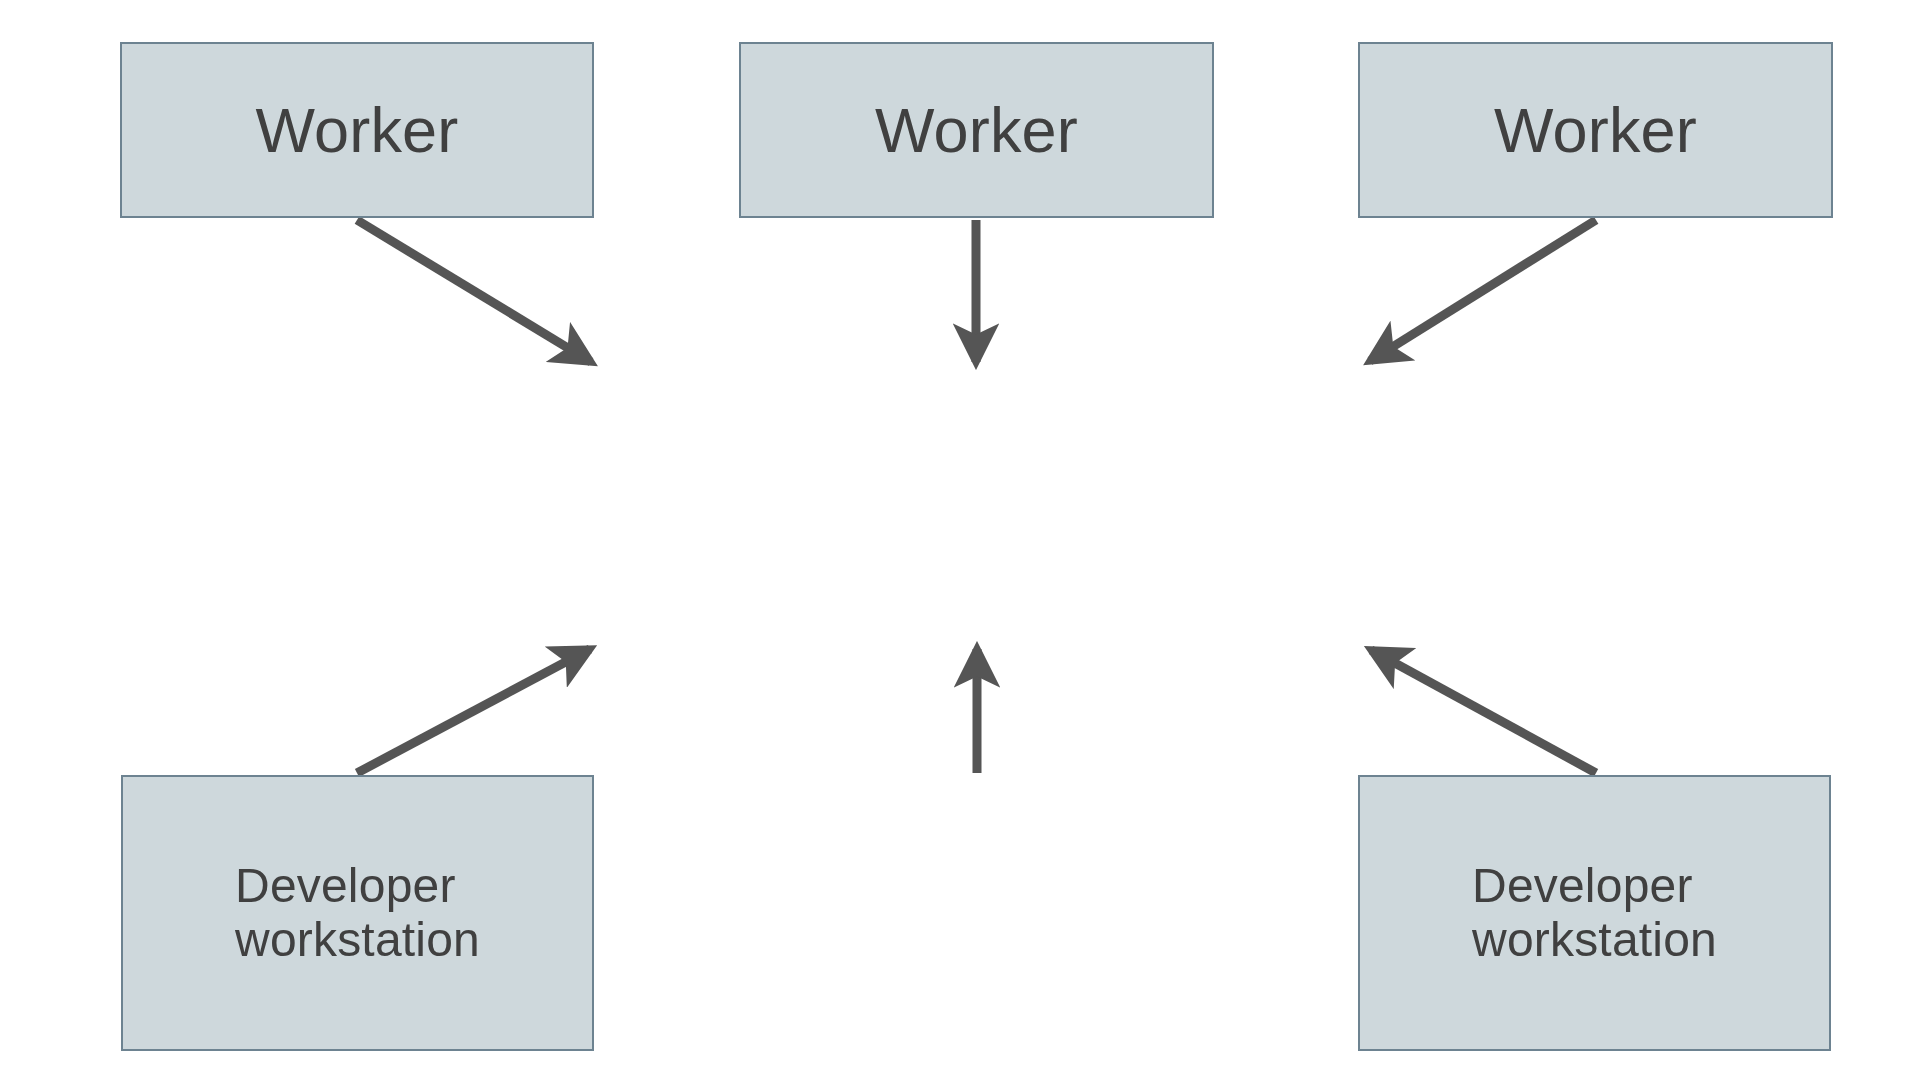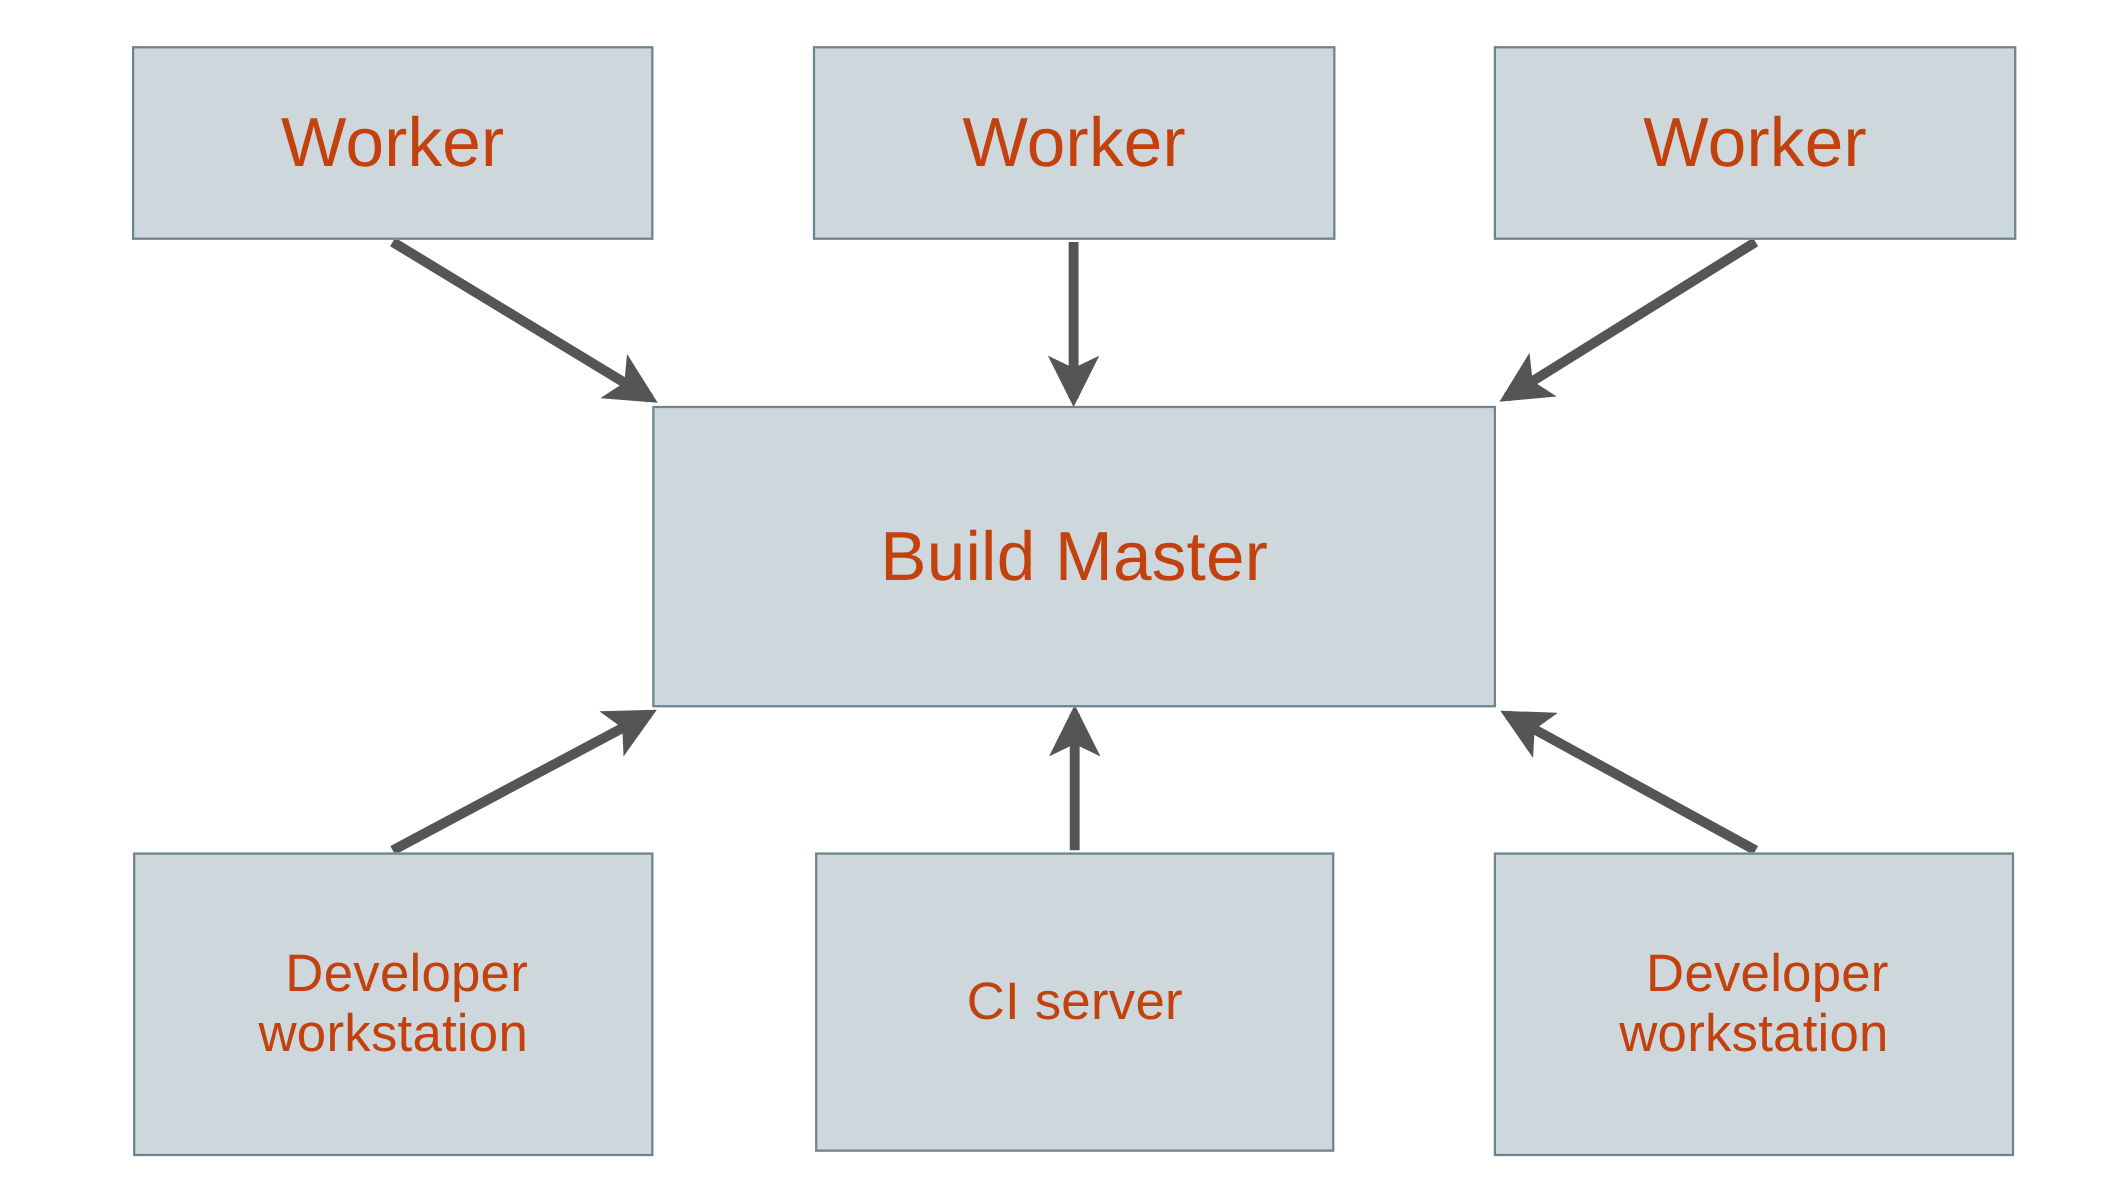--- a/index.html
+++ b/index.html
@@ -29,22 +29,22 @@
     position: absolute;
     box-sizing: border-box;
     background: #ced8dc;
     border: 2px solid #6d8391;
     display: flex;
     align-items: center;
     justify-content: center;
     z-index: 2;
   }
   .node-label {
-    color: #c2410c;
-    text-align: right;
+    color: #404040;
+    text-align: left;
     line-height: 1.12;
     white-space: pre-line;
     font-weight: 400;
     letter-spacing: 0.2px;
   }
   .size-lg { font-size: 63px; }
   .size-md { font-size: 48px; }
 </style>
 </head>
 <body>
@@ -73,31 +73,25 @@
   </div>
 
   <div class="node" style="left:739px; top:42px; width:475px; height:176px;">
     <span class="node-label size-lg">Worker</span>
   </div>
 
   <div class="node" style="left:1358px; top:42px; width:475px; height:176px;">
     <span class="node-label size-lg">Worker</span>
   </div>
 
-  <div class="node" style="left:593px; top:369px; width:767px; height:274px;">
-    <span class="node-label size-lg">Build Master</span>
-  </div>
 
   <div class="node" style="left:121px; top:775px; width:473px; height:276px;">
     <span class="node-label size-md">Developer
 workstation</span>
   </div>
 
-  <div class="node" style="left:741px; top:775px; width:472px; height:272px;">
-    <span class="node-label size-md">CI server</span>
-  </div>
 
   <div class="node" style="left:1358px; top:775px; width:473px; height:276px;">
     <span class="node-label size-md">Developer
 workstation</span>
   </div>
 
 </div>
 
 </body></html>

